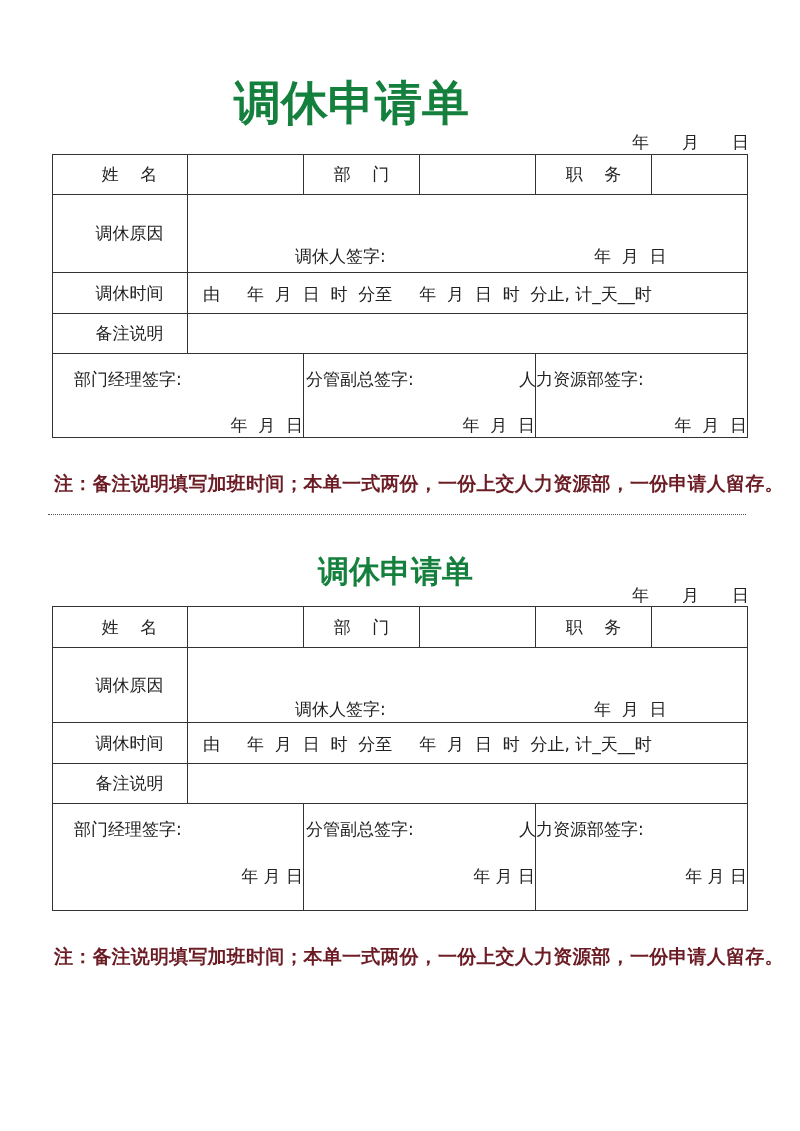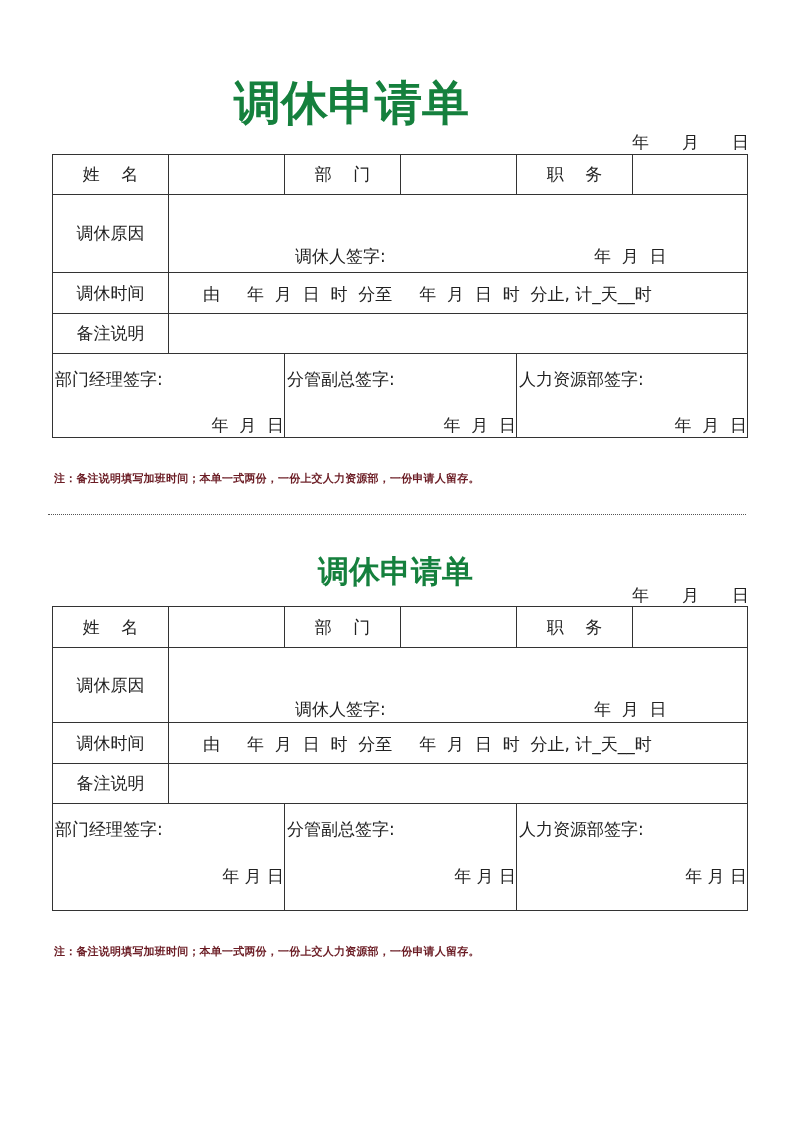--- a/index.html
+++ b/index.html
@@ -15,26 +15,26 @@
   .d2 { left:632px; top:584px; }
   .date-top .y { width:50px; }
   .date-top .m { width:50px; }
 
   .form { position:absolute; left:52px; width:696px; border:1.5px solid #333; box-sizing:border-box; }
   .f1 { top:154px; height:284px; }
   .f2 { top:606px; height:305px; }
   .row { position:absolute; left:0; right:0; border-bottom:1.3px solid #333; box-sizing:border-box; }
   .row.last { border-bottom:none; }
   .cell { position:absolute; top:0; bottom:0; box-sizing:border-box; font-size:17px; color:#222; }
-  .cell.sep { border-right:1.3px solid #333; }
+  .cell.sep { border-right:1.3px solid #333;margin-left:19px; }
   .center { display:flex; align-items:center; justify-content:center; }
   .lbl { white-space:pre; }
   .abs { position:absolute; white-space:pre; font-size:17px; color:#222; }
 
-  .note { position:absolute; left:54px; font-size:11px; font-weight:bold; color:#6b1c24; white-space:nowrap; letter-spacing:0.2px; }
+  .note { position:absolute; left:54px; font-size:19px; font-weight:bold; color:#6b1c24; white-space:nowrap; letter-spacing:0.2px; }
   .n1 { top:471px; }
   .n2 { top:944px; }
   .dots { position:absolute; left:48px; width:698px; top:514px; border-top:1.3px dotted #555; }
 </style>
 </head>
 <body>
 
 <div class="title t1">调休申请单</div>
 <div class="date-top d1">
   <span class="y">年</span>

